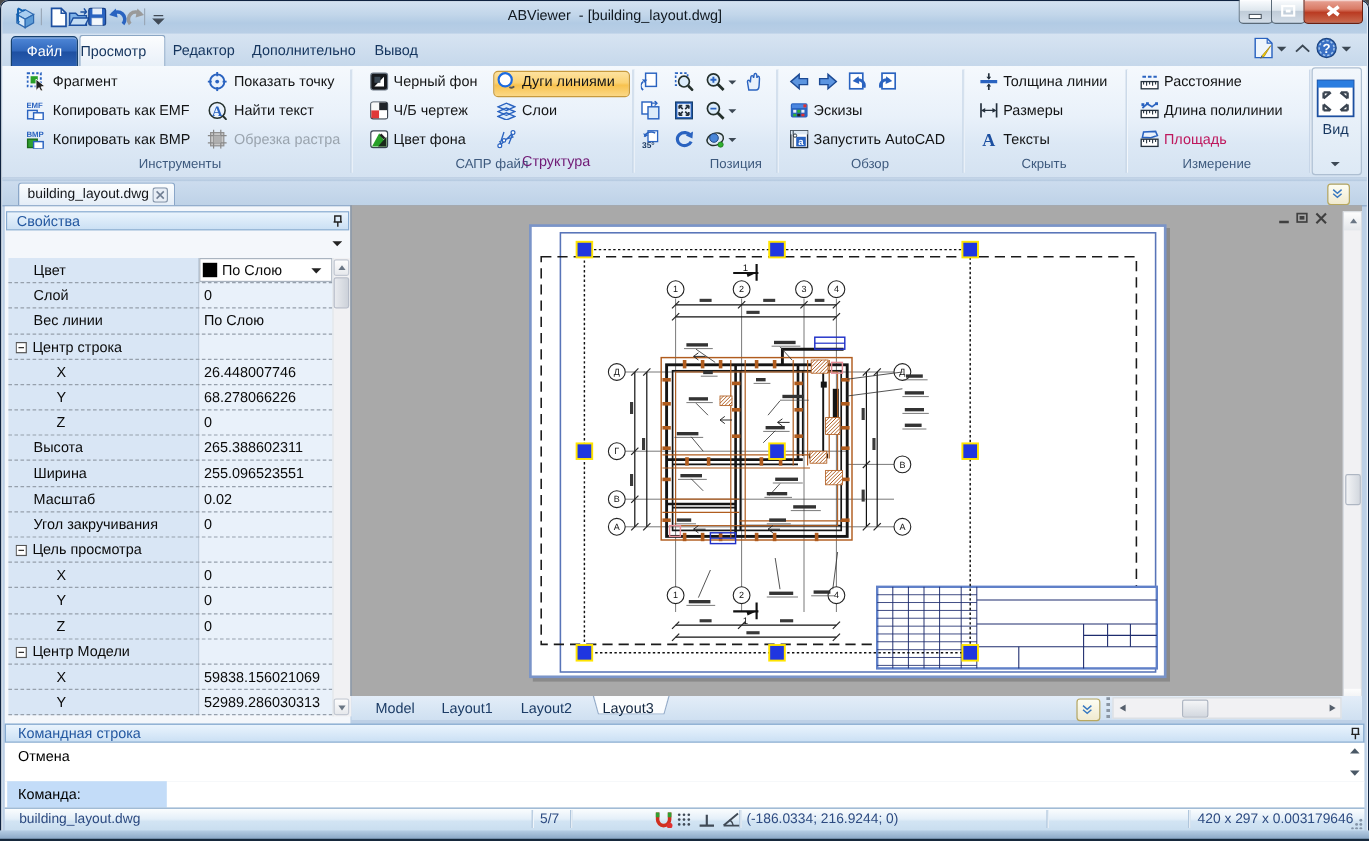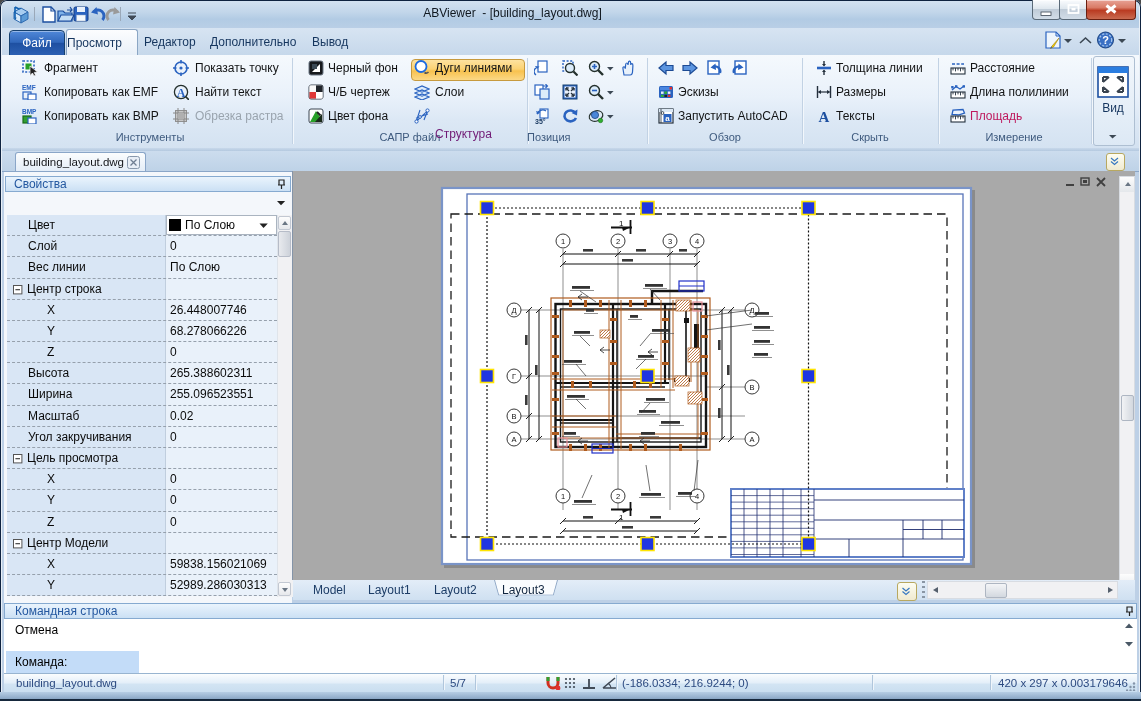--- a/index.html
+++ b/index.html
@@ -88,21 +88,21 @@
 <div class="abs" style="left:2px;top:55px;width:1137px;height:93px;background:linear-gradient(#f5f9fd 0%,#e9f1fa 45%,#dce8f5 70%,#d4e2f1 100%);border-bottom:1px solid #a0b8d2"></div>
 <div class="abs" style="left:2px;top:148px;width:1137px;height:3px;background:linear-gradient(#c8d8ea,#b4c9e0)"></div>
 <div class="sep" style="left:292px;top:58px;height:86px"></div>
 <div class="sep" style="left:527px;top:58px;height:86px"></div>
 <div class="sep" style="left:647px;top:58px;height:86px"></div>
 <div class="sep" style="left:802px;top:58px;height:86px"></div>
 <div class="sep" style="left:938px;top:58px;height:86px"></div>
 <div class="sep" style="left:1091px;top:58px;height:86px"></div>
 <div class="abs grplbl" style="left:90px;top:131px;width:120px;text-align:center">Инструменты</div>
 <div class="abs grplbl" style="left:350px;top:131px;width:120px;text-align:center">САПР файл</div>
-<div class="abs grplbl" style="left:527px;top:131px;width:131px;text-align:left">Позиция</div>
+<div class="abs grplbl" style="left:527px;top:131px;width:108px;text-align:right">Позиция</div>
 <div class="abs grplbl" style="left:665px;top:131px;width:120px;text-align:center">Обзор</div>
 <div class="abs grplbl" style="left:810px;top:131px;width:120px;text-align:center">Скрыть</div>
 <div class="abs grplbl" style="left:954px;top:131px;width:120px;text-align:center">Измерение</div>
 <svg class="abs" style="left:22px;top:60px" width="16" height="16" viewBox="0 0 16 16">
       <rect x="1" y="1" width="11" height="11" fill="none" stroke="#2a63c0" stroke-width="1.6" stroke-dasharray="2 1.6"></rect>
       <rect x="3.5" y="3.5" width="6" height="6" fill="#28a028"></rect>
       <path d="M8 6 L8 15.5 L10.5 13 L12 16 L13.6 15.2 L12.2 12.4 L15.5 12 Z" fill="#222" stroke="#fff" stroke-width=".7"></path>
     </svg>
 <div class="abs ribtxt" style="left:44px;top:61px;color:#131415">Фрагмент</div>
 <svg class="abs" style="left:22px;top:84px" width="16" height="16" viewBox="0 0 16 16">

